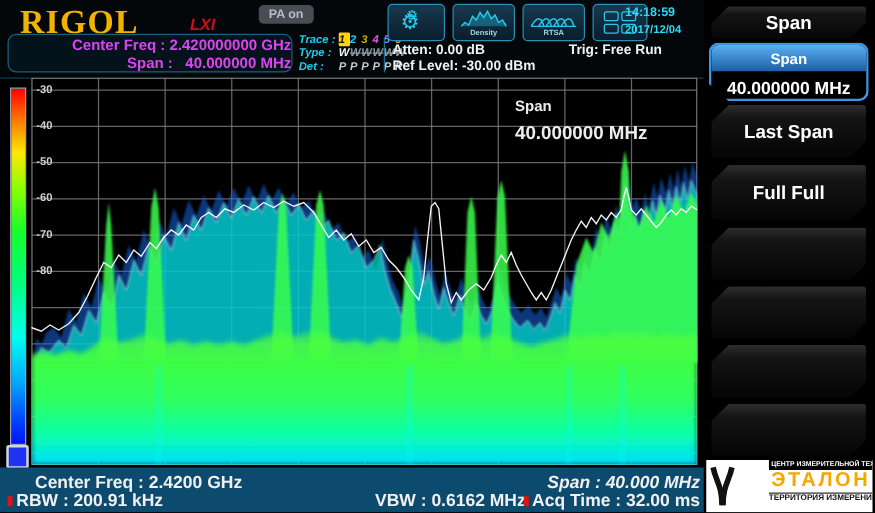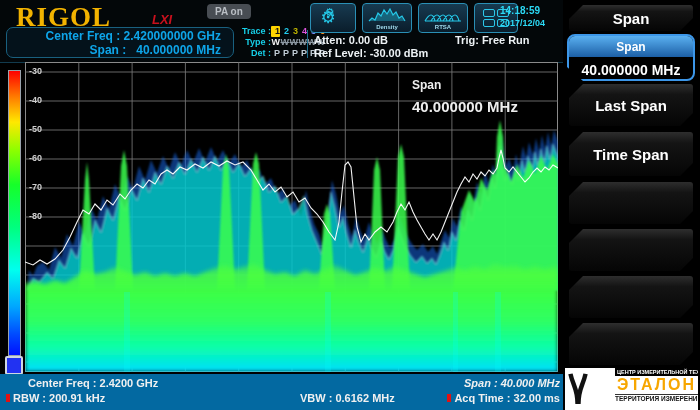--- a/index.html
+++ b/index.html
@@ -7,23 +7,23 @@
           font-family:"Liberation Sans",sans-serif;-webkit-font-smoothing:antialiased;}
 
   
   .header{position:absolute;left:0;top:0;width:563px;height:62px;background:#030709;border-bottom:1px solid #123b4e;}
   .brand{position:absolute;left:16px;top:2px;font-family:"Liberation Serif",serif;font-weight:bold;
          font-size:27px;color:#f2b300;letter-spacing:1px;}
   .brand-sub{position:absolute;left:152px;top:12px;font-style:italic;font-weight:bold;font-size:13px;color:#c9101d;}
   .pa-btn{position:absolute;left:207px;top:4px;padding:2px 8px;background:#484d53;border-radius:4px;
           color:#b9bec4;font-size:10px;font-weight:bold;}
   .freq-box{position:absolute;left:6px;top:27px;width:228px;height:31px;border:1px solid #19607f;border-radius:7px;
-            background:#04121b;color:#0ea5e9;font-weight:bold;font-size:12px;text-align:right;padding:1px 12px 0 0;box-sizing:border-box;line-height:14px;}
+            background:#04121b;color:#d946ef;font-weight:bold;font-size:12px;text-align:right;padding:1px 0 0 0;box-sizing:border-box;line-height:14px;}
   .trace-block{position:absolute;left:239px;top:26px;font-size:9px;font-weight:bold;line-height:11px;color:#17cfe8;white-space:nowrap;}
-  .trace-row span{display:inline-block;width:9px;text-align:right;}
+  .trace-row span{display:inline-block;width:9px;text-align:left;font-style:italic;}
   .tn1{background:#ffd400;color:#141414;border-radius:1px;}
   .tn2{color:#22ccee;} .tn3{color:#bdb300;} .tn4{color:#dd55dd;} .tn5{color:#7d8cfa;} .tn6{color:#ff9524;}
   .tw{color:#f2f2f2;} .tws{color:#8d99a3;text-decoration:line-through;}
   .tp{color:#bfcbd4;}
   .vdiv{position:absolute;left:307px;top:30px;width:1px;height:28px;background:#1b6f8f;}
   .atten-block{position:absolute;left:314px;top:34px;font-size:11px;font-weight:bold;color:#edf2f5;line-height:13px;}
   .trig{position:absolute;left:455px;top:34px;font-size:11px;font-weight:bold;color:#edf2f5;}
   .tbtn{position:absolute;top:3px;height:30px;box-sizing:border-box;border:1px solid #2a8fb5;border-radius:4px;
         background:linear-gradient(180deg,#173a50 0%,#0a1d2b 100%);display:flex;flex-direction:column;align-items:center;justify-content:center;}
   .tbtn .lbl{font-size:6px;font-weight:bold;color:#9fd8ea;line-height:6px;margin-top:1px;}
@@ -63,22 +63,22 @@
   .skey-e1{top:182px;height:42px;} .skey-e2{top:229px;height:42px;}
   .skey-e3{top:276px;height:42px;} .skey-e4{top:323px;height:42px;}
   .skey-active{position:absolute;left:4px;top:34px;width:128px;height:47px;box-sizing:border-box;
         border:2px solid #3c96e8;border-radius:8px;background:#000;overflow:hidden;
         clip-path:polygon(0 0,100% 0,100% 100%,16px 100%,0 calc(100% - 14px));}
   .skey-active .hd{height:21px;display:flex;align-items:center;justify-content:center;color:#fff;
         font-size:12px;font-weight:bold;background:linear-gradient(180deg,#5ab0f0,#1c5fa6);}
   .skey-active .val{height:25px;display:flex;align-items:center;justify-content:center;color:#fff;font-size:14px;font-weight:bold;}
 
   
-  .bbar{position:absolute;left:0;top:374px;width:563px;height:36px;background:#0369a1;color:#f0f0f0;
-        font-size:11px;font-weight:bold;}
+  .bbar{position:absolute;left:0;top:374px;width:563px;height:36px;background:#0c4a6e;color:#f0f0f0;
+        font-size:14px;font-weight:bold;}
   .bbar .cf{position:absolute;left:28px;top:3px;}
   .bbar .sp{position:absolute;right:3px;top:3px;font-style:italic;}
   .bbar .rbw{position:absolute;left:6px;top:18px;}
   .bbar .vbw{position:absolute;left:300px;top:18px;}
   .bbar .acq{position:absolute;right:3px;top:18px;}
   .mk{display:inline-block;width:4px;height:8px;background:#e11212;margin-right:3px;}
 
   
   .badge{position:absolute;left:565px;top:368px;width:133px;height:42px;background:#fff;display:flex;align-items:stretch;gap:24px;}
   .badge .mark{width:26px;display:flex;align-items:center;justify-content:center;}
@@ -224,21 +224,21 @@
     </div>
   </div>
 
   <div class="rpanel">
     <div class="skey skey-title">Span</div>
     <div class="skey-active">
       <div class="hd">Span</div>
       <div class="val">40.000000 MHz</div>
     </div>
     <div class="skey skey-last">Last Span</div>
-    <div class="skey skey-full">Time Span</div>
+    <div class="skey skey-full">Full Full</div>
     <div class="skey skey-e1"></div>
     <div class="skey skey-e2"></div>
     <div class="skey skey-e3"></div>
     <div class="skey skey-e4"></div>
   </div>
 
   <div class="bbar">
     <div class="cf">Center Freq : 2.4200 GHz</div>
     <div class="sp">Span : 40.000 MHz</div>
     <div class="rbw"><span class="mk"></span><span>RBW : 200.91 kHz</span></div>

